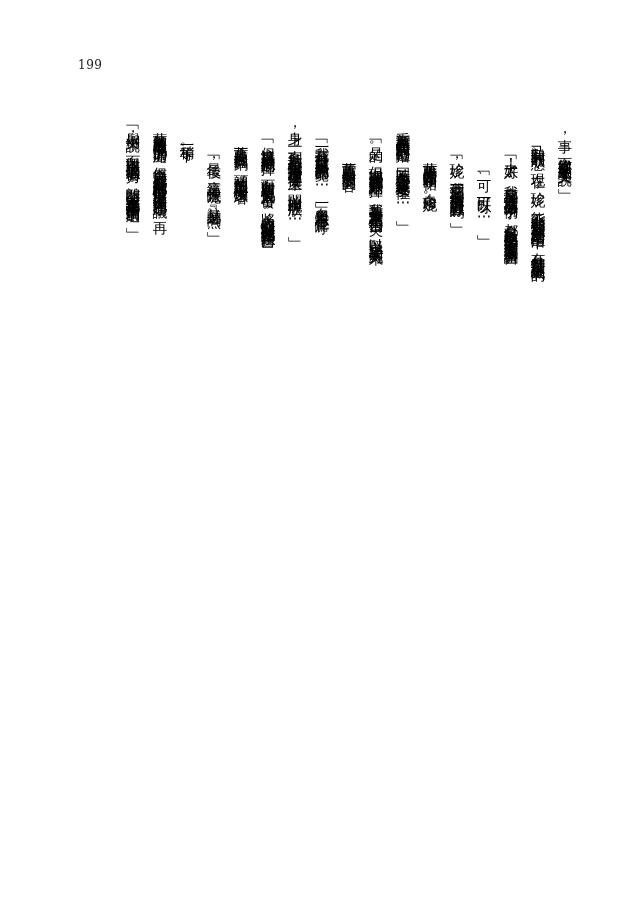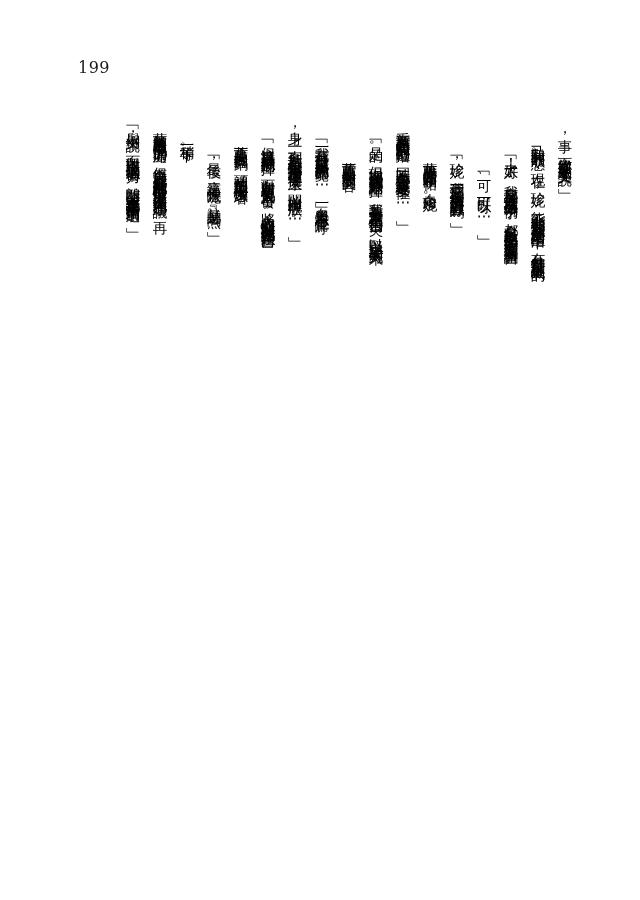--- a/index.html
+++ b/index.html
@@ -13,21 +13,21 @@
     height: 900px;
     background: #ffffff;
     overflow: hidden;
     font-family: "DejaVu Serif", "Liberation Serif", serif;
     color: #000000;
   }
   #page-number {
     position: absolute;
     left: 78px;
     top: 58px;
-    font-size: 16px;
+    font-size: 12px;
     letter-spacing: 0.5px;
     font-family: "DejaVu Serif", "Liberation Serif", serif;
     color: #1a1a1a;
   }
   
   #body-text {
     position: absolute;
     right: 62px;
     top: 120px;
     height: 700px;

